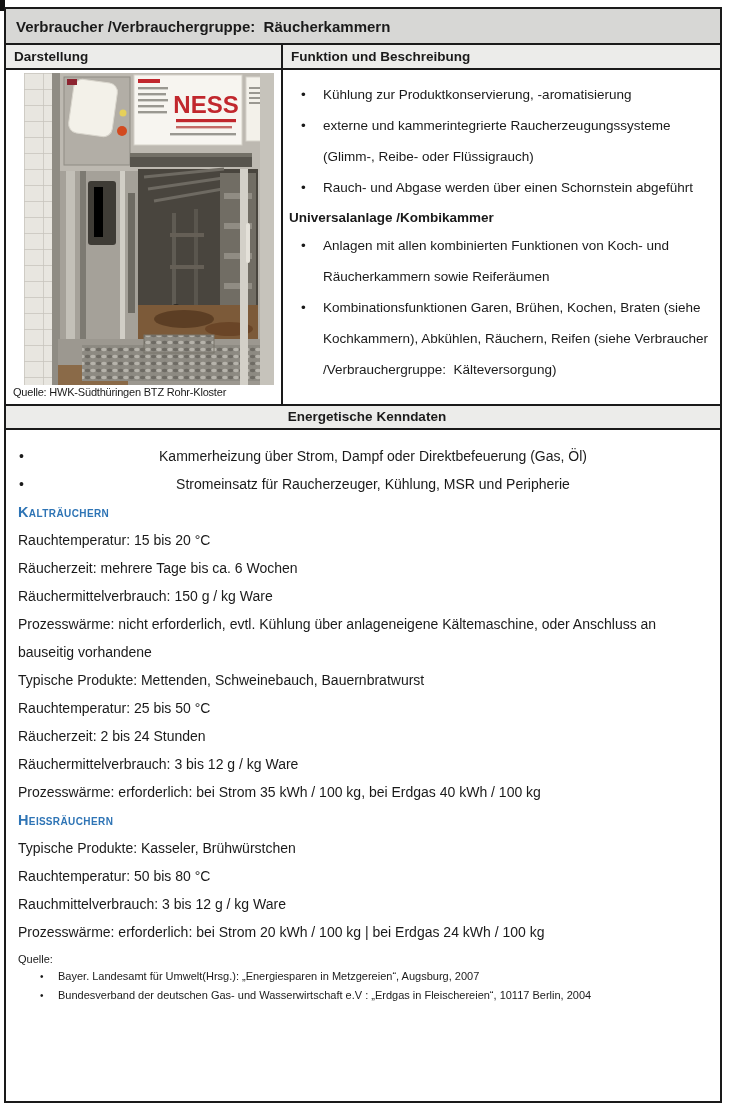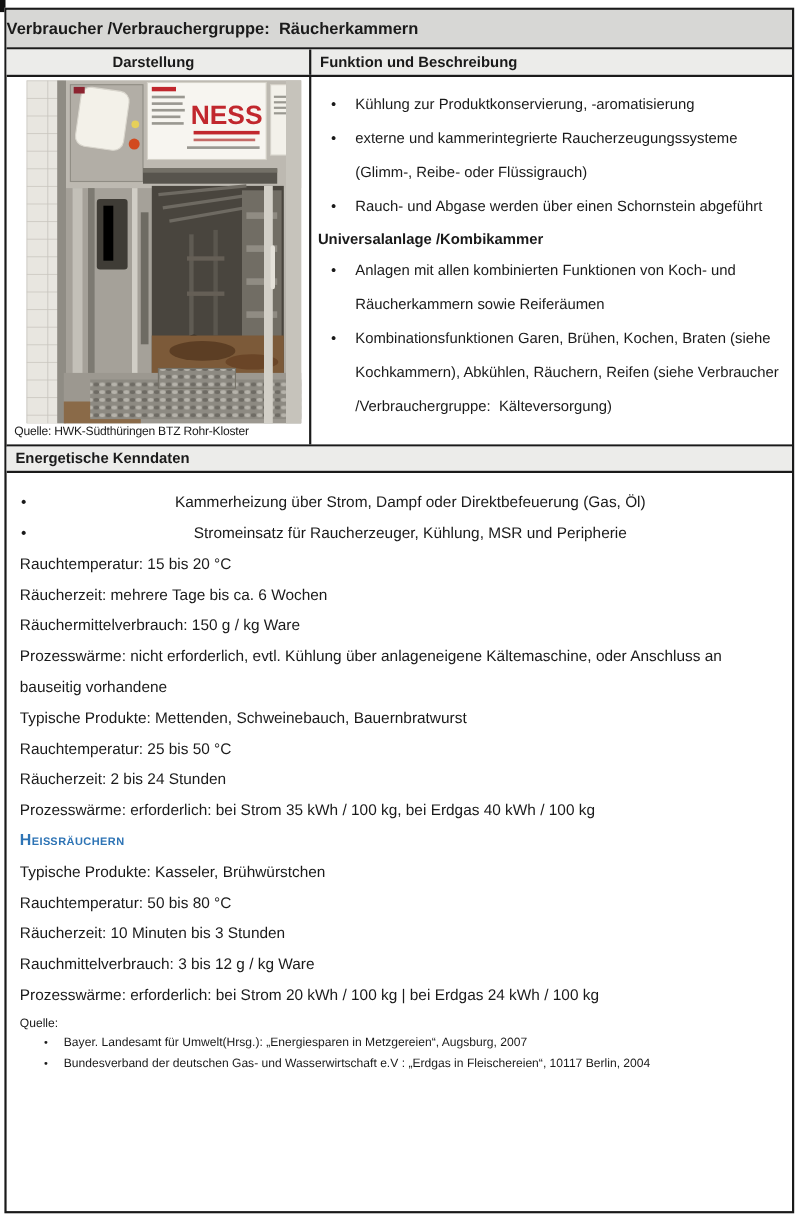--- a/index.html
+++ b/index.html
@@ -17,47 +17,48 @@
     width: 718px; height: 1096px;
     border: 2px solid #1a1a1a;
     background: #fff;
     display: flex; flex-direction: column;
   }
   .title-row {
     height: 36px; flex: 0 0 36px;
     background: var(--header_gray, #d7d7d5);
     border-bottom: 2px solid #1a1a1a;
     display: flex; align-items: center;
-    padding-left: 0;
+    padding-left: 10px;
     font-size: 15px; font-weight: bold;
     white-space: pre-wrap;
   }
   .head-row {
     display: flex; height: 25px; flex: 0 0 25px;
     border-bottom: 2px solid #1a1a1a;
     background: var(--subheader_gray, #ececea);
     font-weight: bold; font-size: 13.5px;
   }
-  .head-left { width: 277px; border-right: 2px solid #1a1a1a; padding: 4px 16px 0 8px; text-align: center; }
+  .head-left { width: 277px; border-right: 2px solid #1a1a1a; padding: 4px 16px 0 8px; }
   .head-right { flex: 1; padding: 4px 0 0 8px; }
   .content-row { display: flex; height: 336px; flex: 0 0 336px; border-bottom: 2px solid #1a1a1a; }
   .cell-left { width: 277px; border-right: 2px solid #1a1a1a; }
   .photo-wrap { margin: 3px 0 0 18px; width: 206px; height: 312px; }
   .caption { font-size: 11px; margin: 1px 0 0 7px; letter-spacing: -0.2px; }
   .cell-right { flex: 1; padding: 9px 10px 0 6px; font-size: 13.5px; }
   .rc-bullet { display: flex; }
   .rc-bullet .dot { width: 22px; margin-left: 12px; line-height: 31px; }
   .rc-bullet .b-text { flex: 1; line-height: 31px; white-space: pre-wrap; }
   .rc-subhead { font-weight: bold; line-height: 25px; margin-top: 2px; }
   .energy-head {
     height: 24px; flex: 0 0 24px;
     background: var(--subheader_gray, #ececea);
     border-bottom: 2px solid #1a1a1a;
     font-weight: bold; font-size: 13.5px;
     padding: 3px 0 0 8px;
+    text-align: center;
   }
   .energy-body { padding: 12px 10px 0 12px; font-size: 14px; }
   .eb-bullet { display: flex; }
   .eb-bullet .dot { width: 18px; padding-left: 1px; line-height: 28px; }
   .eb-bullet .b-text { flex: 1; line-height: 28px; text-align: center; }
   .sec-head {
     color: var(--accent_blue, #2E74B5);
     font-weight: bold;
     font-variant: small-caps;
     letter-spacing: 0.4px;
@@ -231,42 +232,43 @@
     <div class="eb-bullet">
         <span class="dot">•</span>
         <span class="b-text">Kammerheizung über Strom, Dampf oder Direktbefeuerung (Gas, Öl)</span>
       </div>
         <div class="eb-bullet">
         <span class="dot">•</span>
         <span class="b-text">Stromeinsatz für Raucherzeuger, Kühlung, MSR und Peripherie</span>
       </div>
       </div>
 
+    <div class="sec-head">Kalträuchern</div>
     <div>
 
         <p class="line">Rauchtemperatur: 15 bis 20 °C</p>
         <p class="line">Räucherzeit: mehrere Tage bis ca. 6 Wochen</p>
         <p class="line">Räuchermittelverbrauch: 150 g / kg Ware</p>
         <p class="line">Prozesswärme: nicht erforderlich, evtl. Kühlung über anlageneigene Kältemaschine, oder Anschluss an bauseitig vorhandene</p>
       </div>
 
     <div>
 
     <p class="line">Typische Produkte: Mettenden, Schweinebauch, Bauernbratwurst</p>
         <p class="line">Rauchtemperatur: 25 bis 50 °C</p>
         <p class="line">Räucherzeit: 2 bis 24 Stunden</p>
+        <p class="line">Räuchermittelverbrauch: 3 bis 12 g / kg Ware</p>
         <p class="line">Prozesswärme: erforderlich: bei Strom 35 kWh / 100 kg, bei Erdgas 40 kWh / 100 kg</p>
       </div>
 
     <div class="sec-head">Heißräuchern</div>
     <div>
 
     <p class="line">Typische Produkte: Kasseler, Brühwürstchen</p>
         <p class="line">Rauchtemperatur: 50 bis 80 °C</p>
-        <p class="line">Räucherzeit: 10 Minuten bis 3 Stunden</p>
         <p class="line">Rauchmittelverbrauch: 3 bis 12 g / kg Ware</p>
         <p class="line">Prozesswärme: erforderlich: bei Strom 20 kWh / 100 kg | bei Erdgas 24 kWh / 100 kg</p>
       </div>
   </div>
 
   <div class="sources">
     <div class="src-label">Quelle:</div>
     <div>
 
     <div class="src-item">

